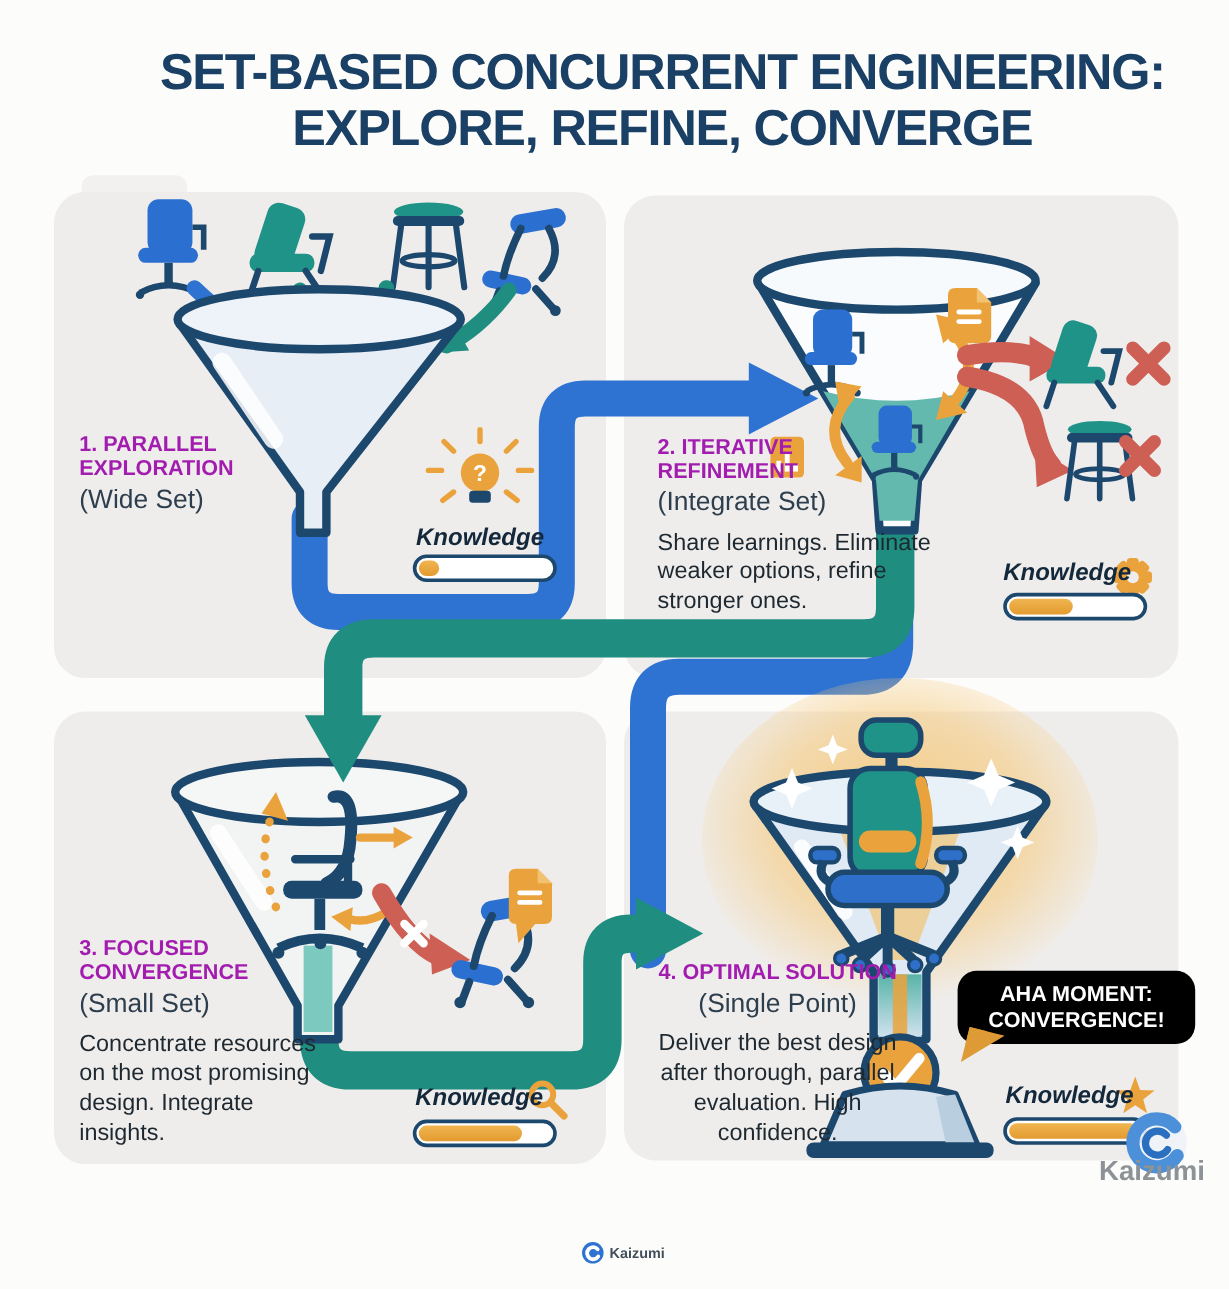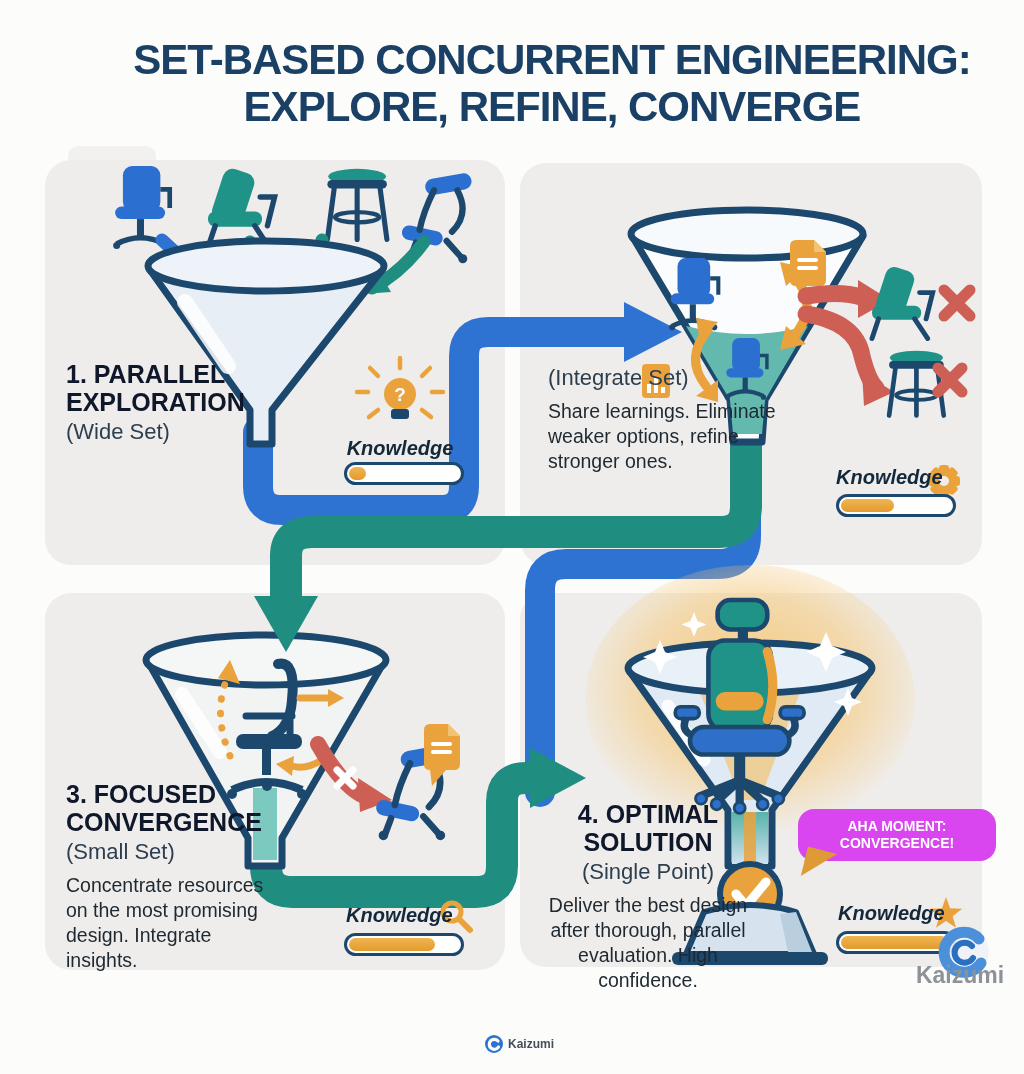--- a/index.html
+++ b/index.html
@@ -7,31 +7,31 @@
        font-family:"Liberation Sans",sans-serif;overflow:hidden;}
   .layer{position:absolute;left:0;top:0;width:1024px;height:1074px;}
   #art{z-index:2;pointer-events:none;}
   #overart{z-index:5;pointer-events:none;}
   .panel{position:absolute;background:#efedeb;border-radius:26px;z-index:1;}
   .tab{position:absolute;background:#f2f1ef;border-radius:10px 10px 0 0;z-index:0;}
   .txt{position:absolute;z-index:3;}
   .title{left:0;top:36px;width:1024px;text-align:center;
          font-weight:700;font-size:42px;line-height:1.12;letter-spacing:-1px;
          color:#1b4065;padding-left:40px;}
-  .ptitle{font-weight:700;font-size:25px;line-height:1.12;color:#0f172a;}
+  .ptitle{font-weight:700;font-size:18px;line-height:1.12;color:#a21caf;}
   .psub{font-weight:400;font-size:22px;line-height:1.15;color:#2d3e4e;margin-top:3px;}
   .pbody{font-weight:400;font-size:19.5px;line-height:1.27;color:#1e2830;margin-top:9px;}
   .klabel{position:absolute;z-index:3;font-weight:700;font-size:20px;color:#14283c;font-style:italic;}
   .kbar{position:absolute;z-index:3;width:120px;height:23px;background:#ffffff;
         border:3.5px solid #1d486e;border-radius:14px;padding:2px;box-sizing:border-box;}
   .kfill{height:100%;background:linear-gradient(180deg,#f0b551,#e39b2f);
          border-radius:9px;min-width:14px;}
   .aha{position:absolute;z-index:4;left:798px;top:809px;width:198px;
-       background:#d946ef;border-radius:16px;color:#ffffff;text-align:center;
-       font-weight:700;font-size:14px;line-height:1.2;padding:9px 4px;box-sizing:border-box;}
+       background:#000000;border-radius:16px;color:#ffffff;text-align:center;
+       font-weight:700;font-size:18px;line-height:1.2;padding:9px 4px;box-sizing:border-box;}
   .aha:after{content:"";position:absolute;left:6px;bottom:-19px;width:0;height:0;
        border:15px solid transparent;border-top-color:#dd9a35;border-left-color:#dd9a35;
        transform:rotate(14deg);}
   .brand-big{position:absolute;z-index:6;left:900px;top:962px;width:120px;text-align:center;
        font-weight:700;font-size:23px;color:#8d9296;}
   .brand-small{position:absolute;z-index:3;left:508px;top:1037px;
        font-weight:700;font-size:12px;color:#43505c;}
 </style>
 </head>
 <body>
@@ -283,20 +283,21 @@
 <div class="txt title">
   <div>SET-BASED CONCURRENT ENGINEERING:</div>
   <div>EXPLORE, REFINE, CONVERGE</div>
 </div>
 
 <div class="txt" style="left:66px;top:360px;width:200px;">
   <div class="ptitle">1. PARALLEL EXPLORATION</div>
   <div class="psub">(Wide Set)</div>
 </div>
 <div class="txt" style="left:548px;top:362px;width:200px;">
+  <div class="ptitle">2. ITERATIVE REFINEMENT</div>
   <div class="psub">(Integrate Set)</div>
   <div class="pbody" style="width:235px;">Share learnings. Eliminate weaker options, refine stronger ones.</div>
 </div>
 <div class="txt" style="left:66px;top:780px;width:200px;">
   <div class="ptitle">3. FOCUSED CONVERGENCE</div>
   <div class="psub">(Small Set)</div>
   <div class="pbody" style="width:205px;">Concentrate resources on the most promising design. Integrate insights.</div>
 </div>
 <div class="txt" style="left:548px;top:800px;width:200px;text-align:center;">
   <div class="ptitle">4. OPTIMAL SOLUTION</div>

